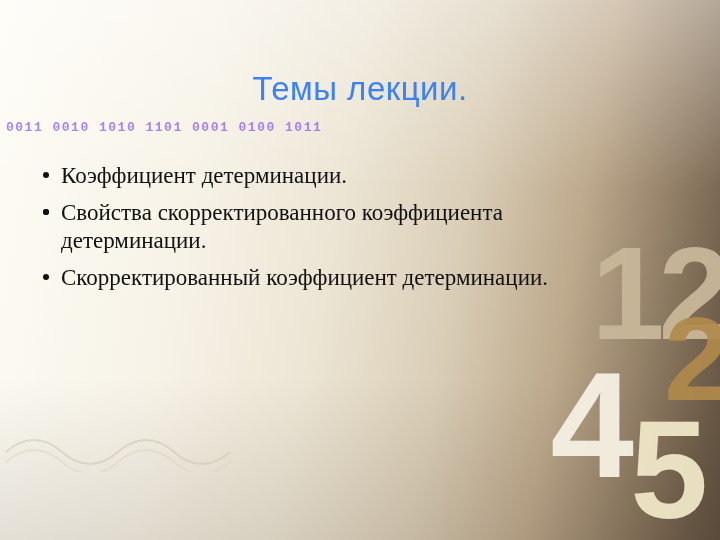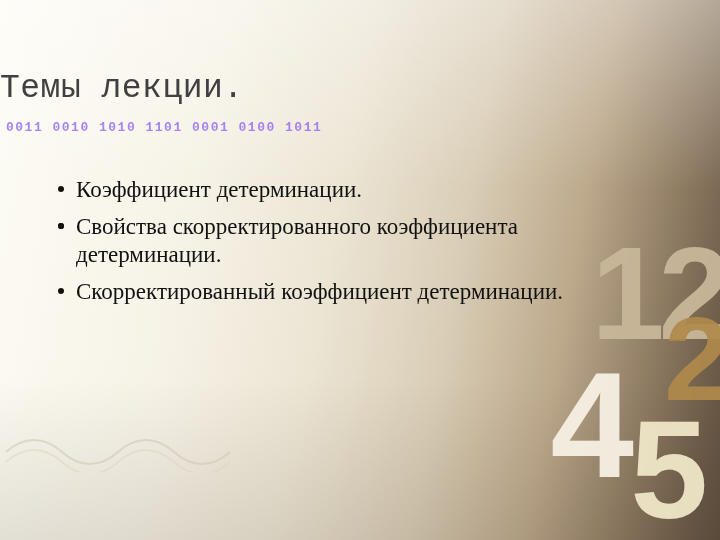--- a/index.html
+++ b/index.html
@@ -104,34 +104,33 @@
     height: 40px;
     opacity: 0.55;
   }
 
   
   .title {
     position: absolute;
     left: 0;
     right: 0;
     top: 70px;
-    text-align: left;
-    font-family: Liberation Mono, monospace;
+    text-align: center;
+    font-family: Liberation Sans, sans-serif;
     font-size: 33px;
-    color: #404040;
+    color: #3b82f6;
     letter-spacing: 0.5px;
   }
 
   
   .content {
     position: absolute;
-    left: 56px;
+    left: 41px;
     top: 162px;
     width: 520px;
-    margin-top: 14px;
   }
   .bullet {
     position: relative;
     padding-left: 20px;
     margin-bottom: 9px;
     font-size: 23px;
     line-height: 1.22;
     color: #111111;
     font-family: "Liberation Serif", serif;
   }

